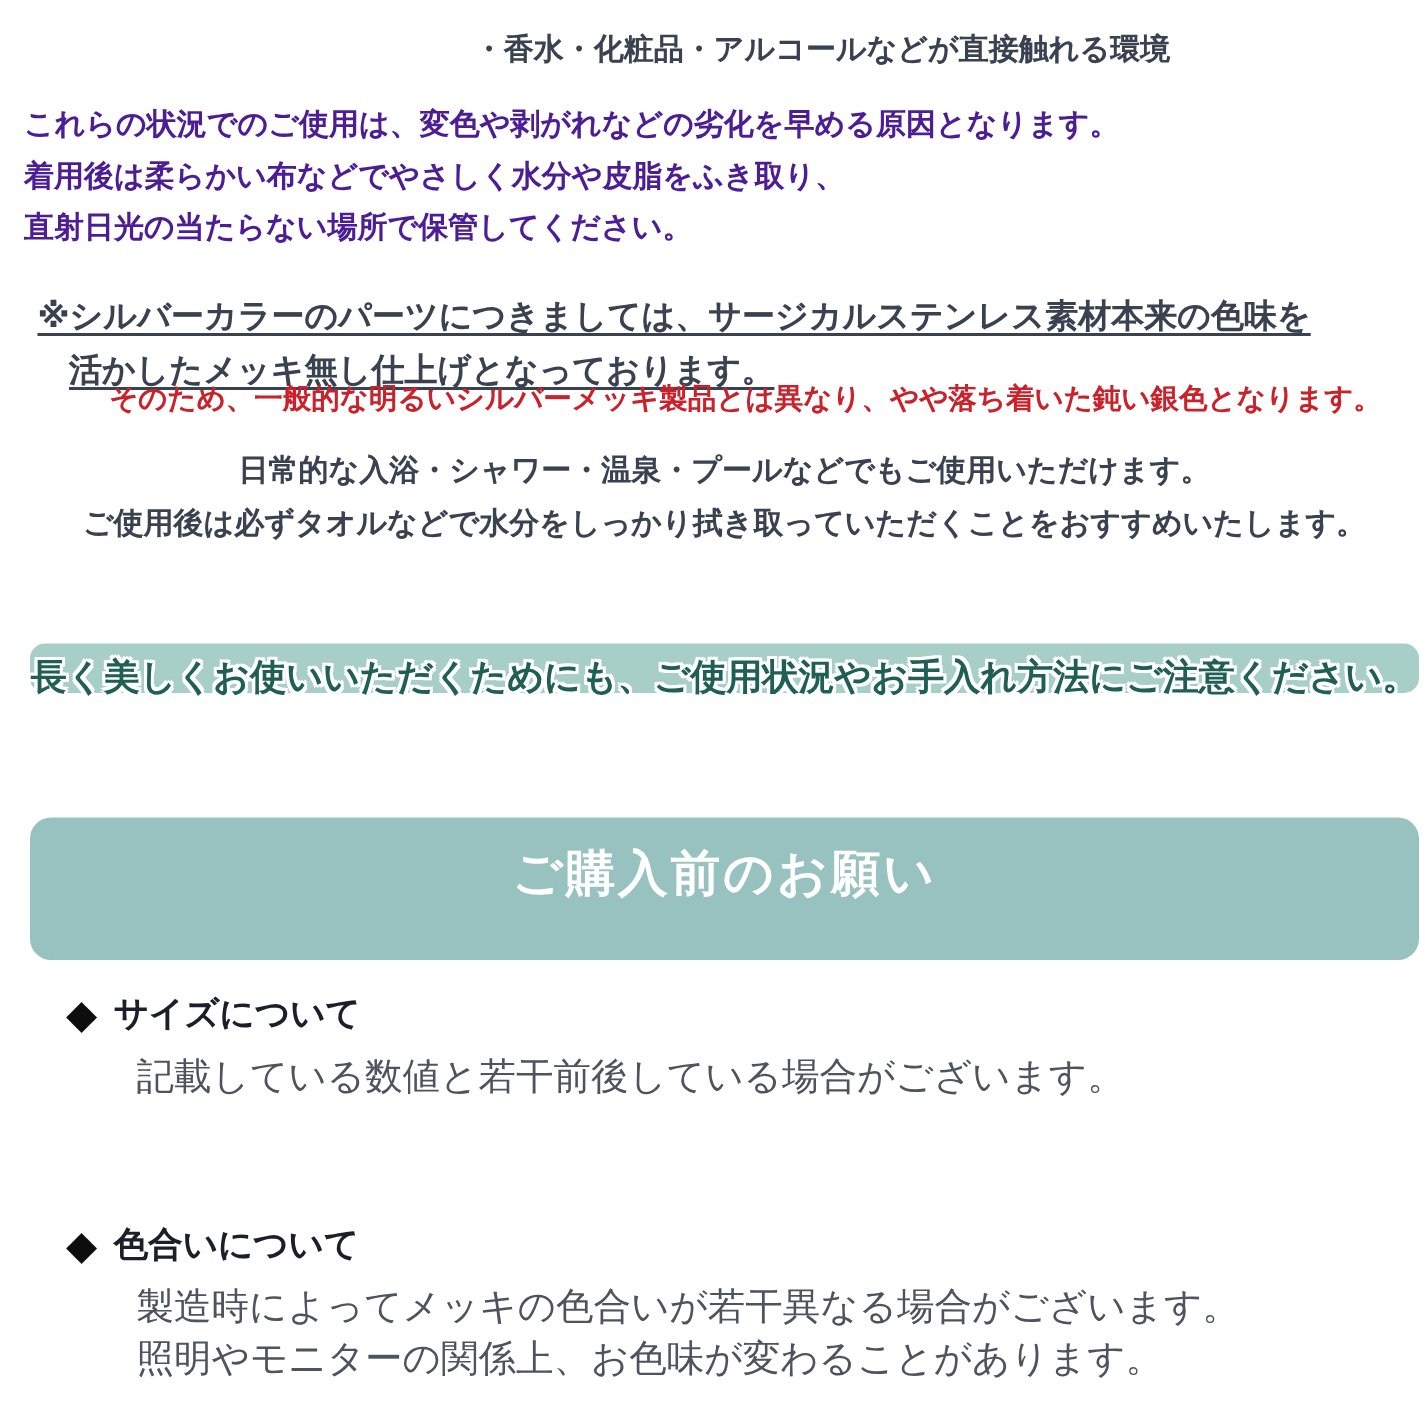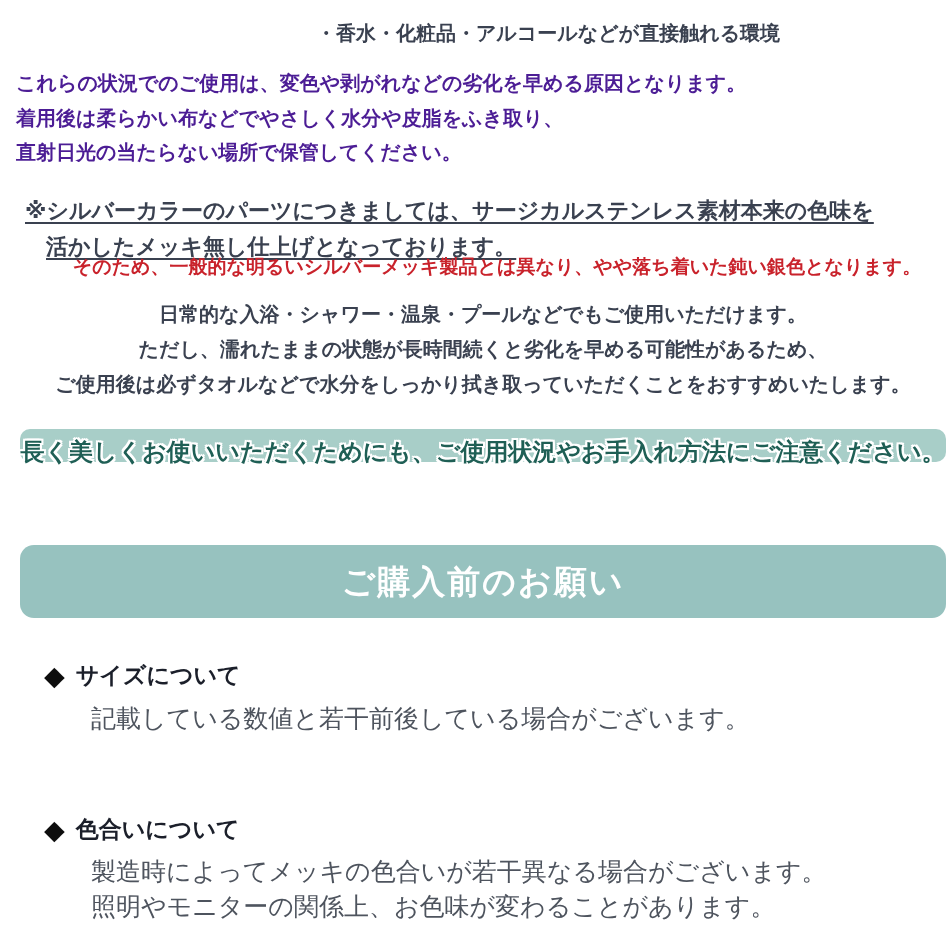--- a/index.html
+++ b/index.html
@@ -52,21 +52,21 @@
     background: #a8cec8; border-radius: 10px;
     text-align: center; line-height: 45px;
     font-size: 24px; font-weight: 700; color: #1f5f55;
     text-shadow: -2px -2px 0 #fff, 2px -2px 0 #fff, -2px 2px 0 #fff, 2px 2px 0 #fff,
                  0 -2px 0 #fff, 0 2px 0 #fff, -2px 0 0 #fff, 2px 0 0 #fff;
     white-space: nowrap;
   }
 
   
   .purchase-header {
-    top: 533px; left: 8px; right: 8px; height: 73px;
+    top: 533px; left: 8px; right: 8px; height: 95px;
     background: #97c2bf; border-radius: 14px;
     text-align: center; line-height: 73px;
     font-size: 33px; font-weight: 700; color: #ffffff; letter-spacing: 2px;
   }
 
   
   .section-heading {
     left: 28px; right: 0;
     font-size: 23px; font-weight: 700; color: #1b1f2a; line-height: 30px;
   }
@@ -99,21 +99,20 @@
 </div>
 
 <div class="abs silver-underlined">
   <div><span class="u">※シルバーカラーのパーツにつきましては、サージカルステンレス素材本来の色味を</span></div>
   <div class="line2"><span class="u">活かしたメッキ無し仕上げとなっております。</span></div>
 </div>
 <div class="abs silver-red-note">そのため、一般的な明るいシルバーメッキ製品とは異なり、やや落ち着いた鈍い銀色となります。</div>
 
 <div class="abs plating-block">
   <div>日常的な入浴・シャワー・温泉・プールなどでもご使用いただけます。</div>
-  <div>ただし、濡れたままの状態が長時間続くと劣化を早める可能性があるため、</div>
   <div>ご使用後は必ずタオルなどで水分をしっかり拭き取っていただくことをおすすめいたします。</div>
 </div>
 
 <div class="abs care-banner">長く美しくお使いいただくためにも、ご使用状況やお手入れ方法にご注意ください。</div>
 
 <div class="abs purchase-header">ご購入前のお願い</div>
 
 <div class="abs section-heading heading-size">
   <span class="diamond">◆</span><span>サイズについて</span>
 </div>

